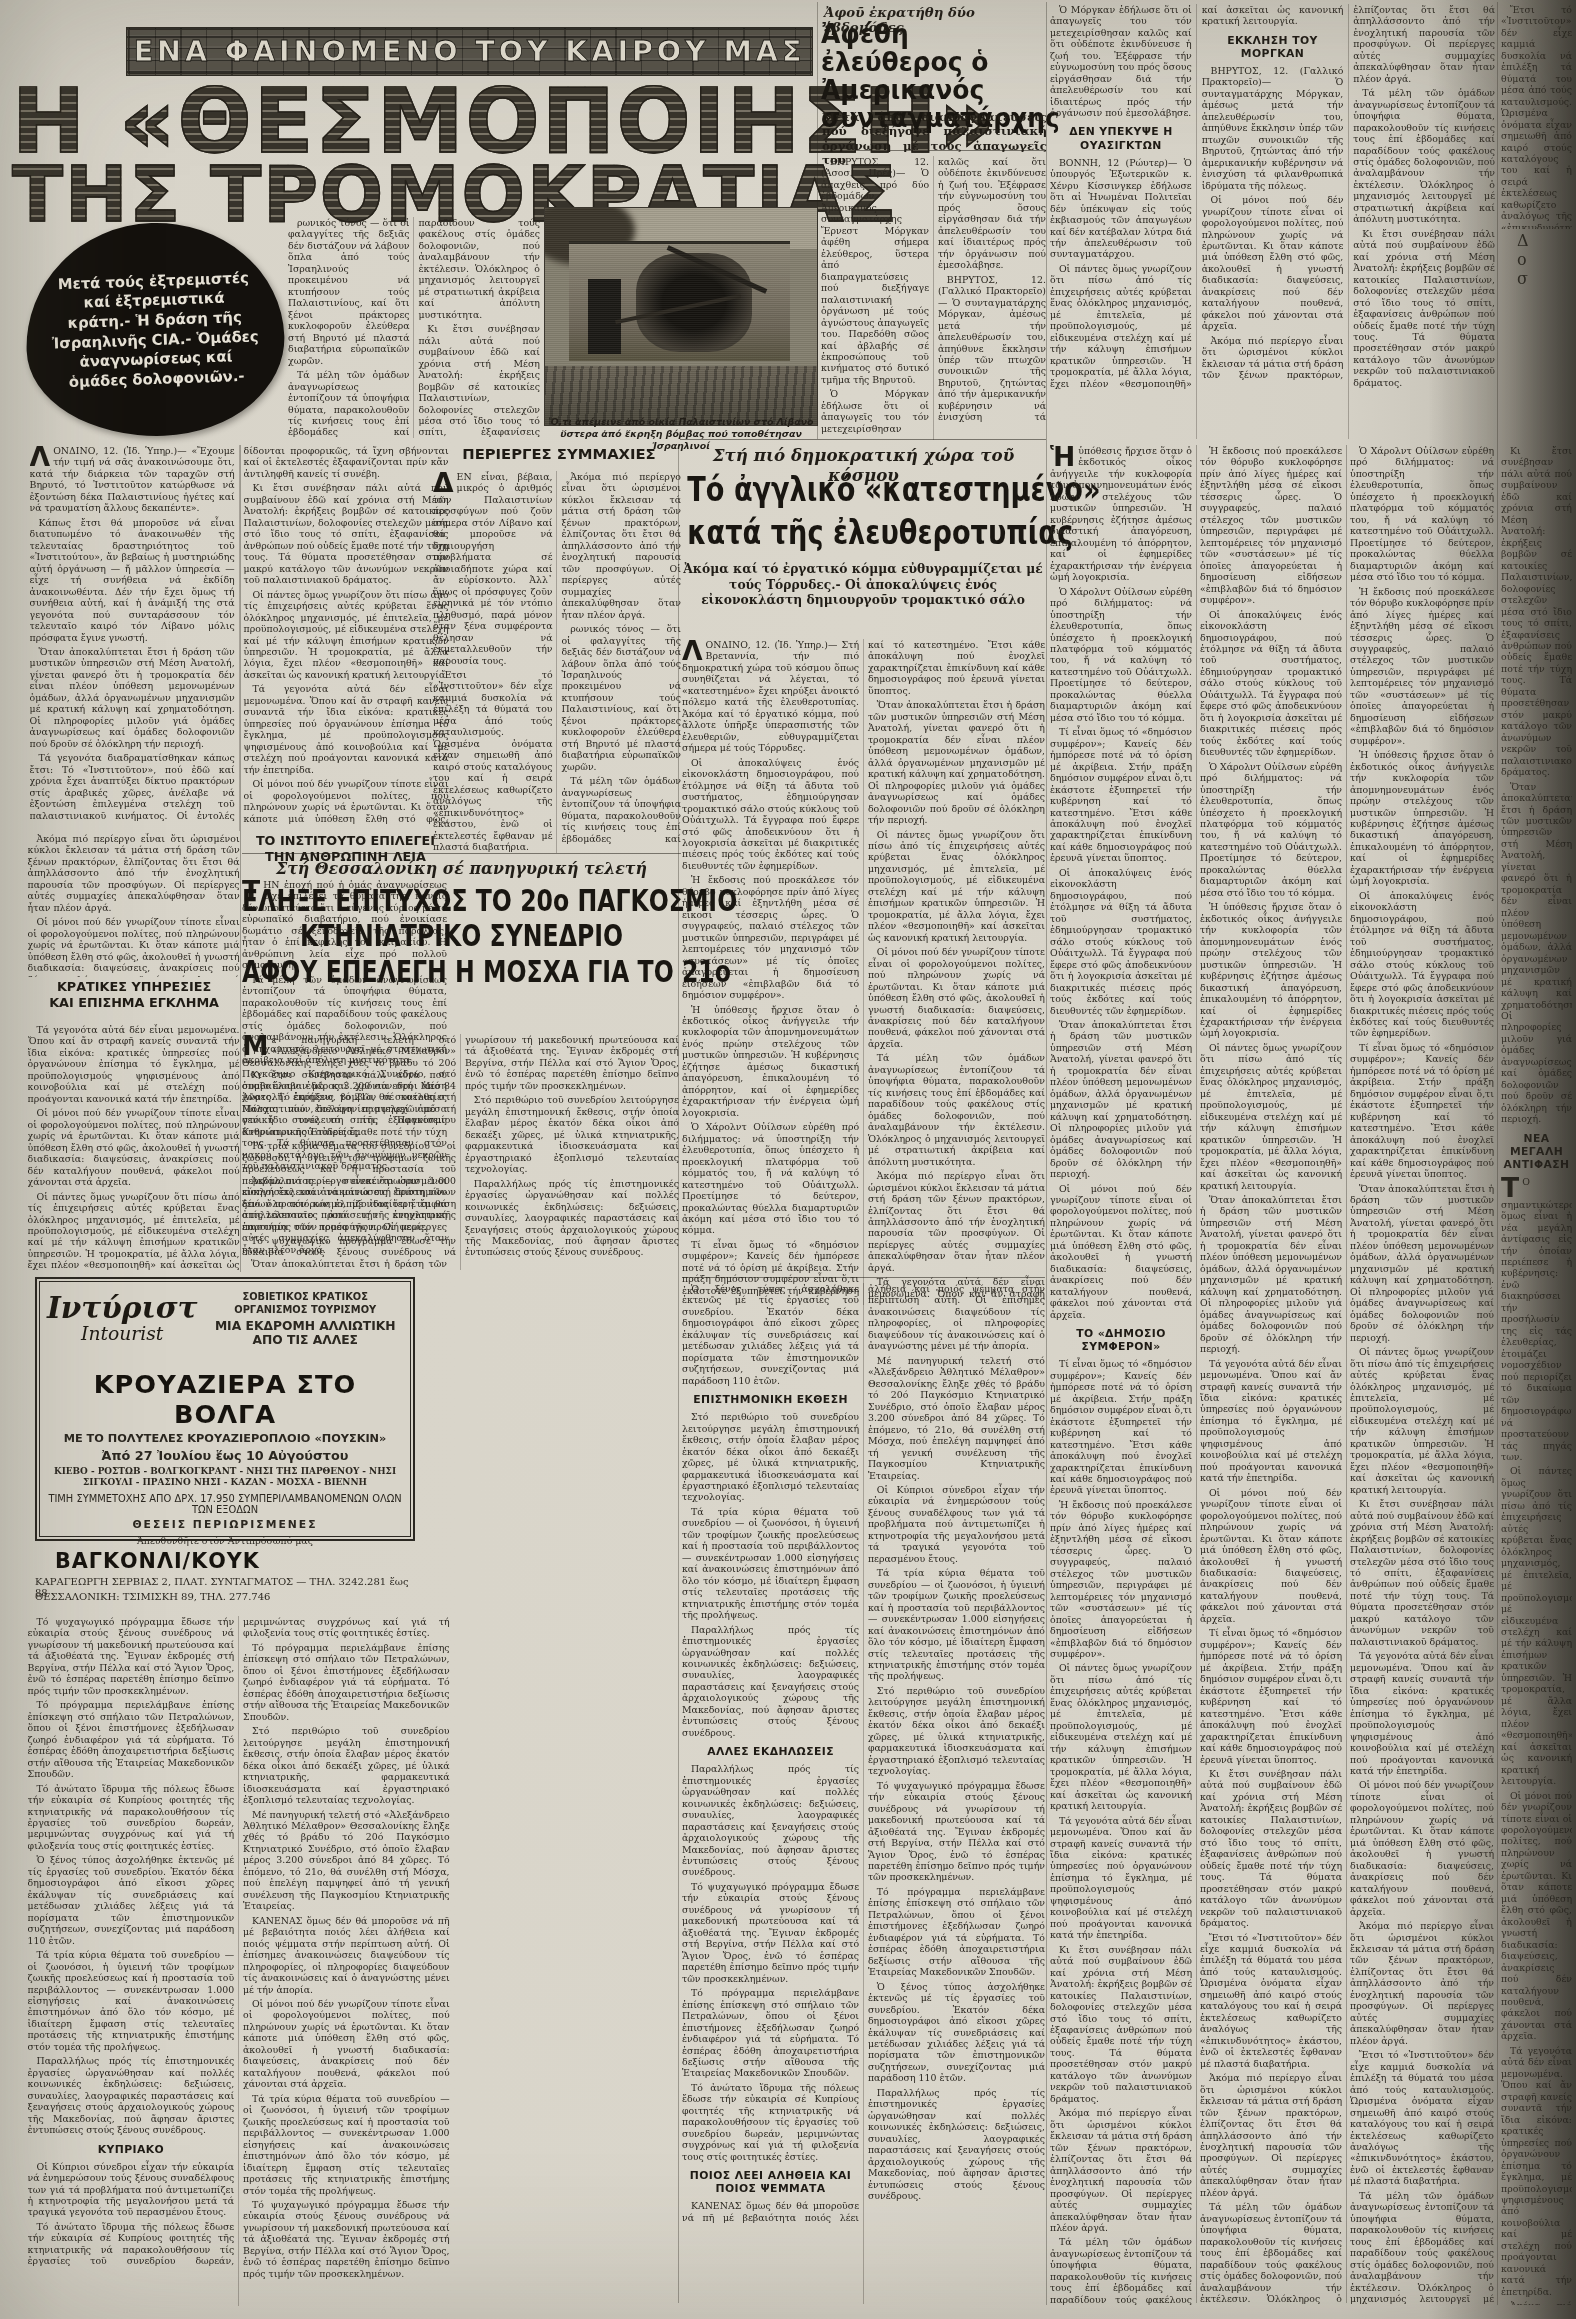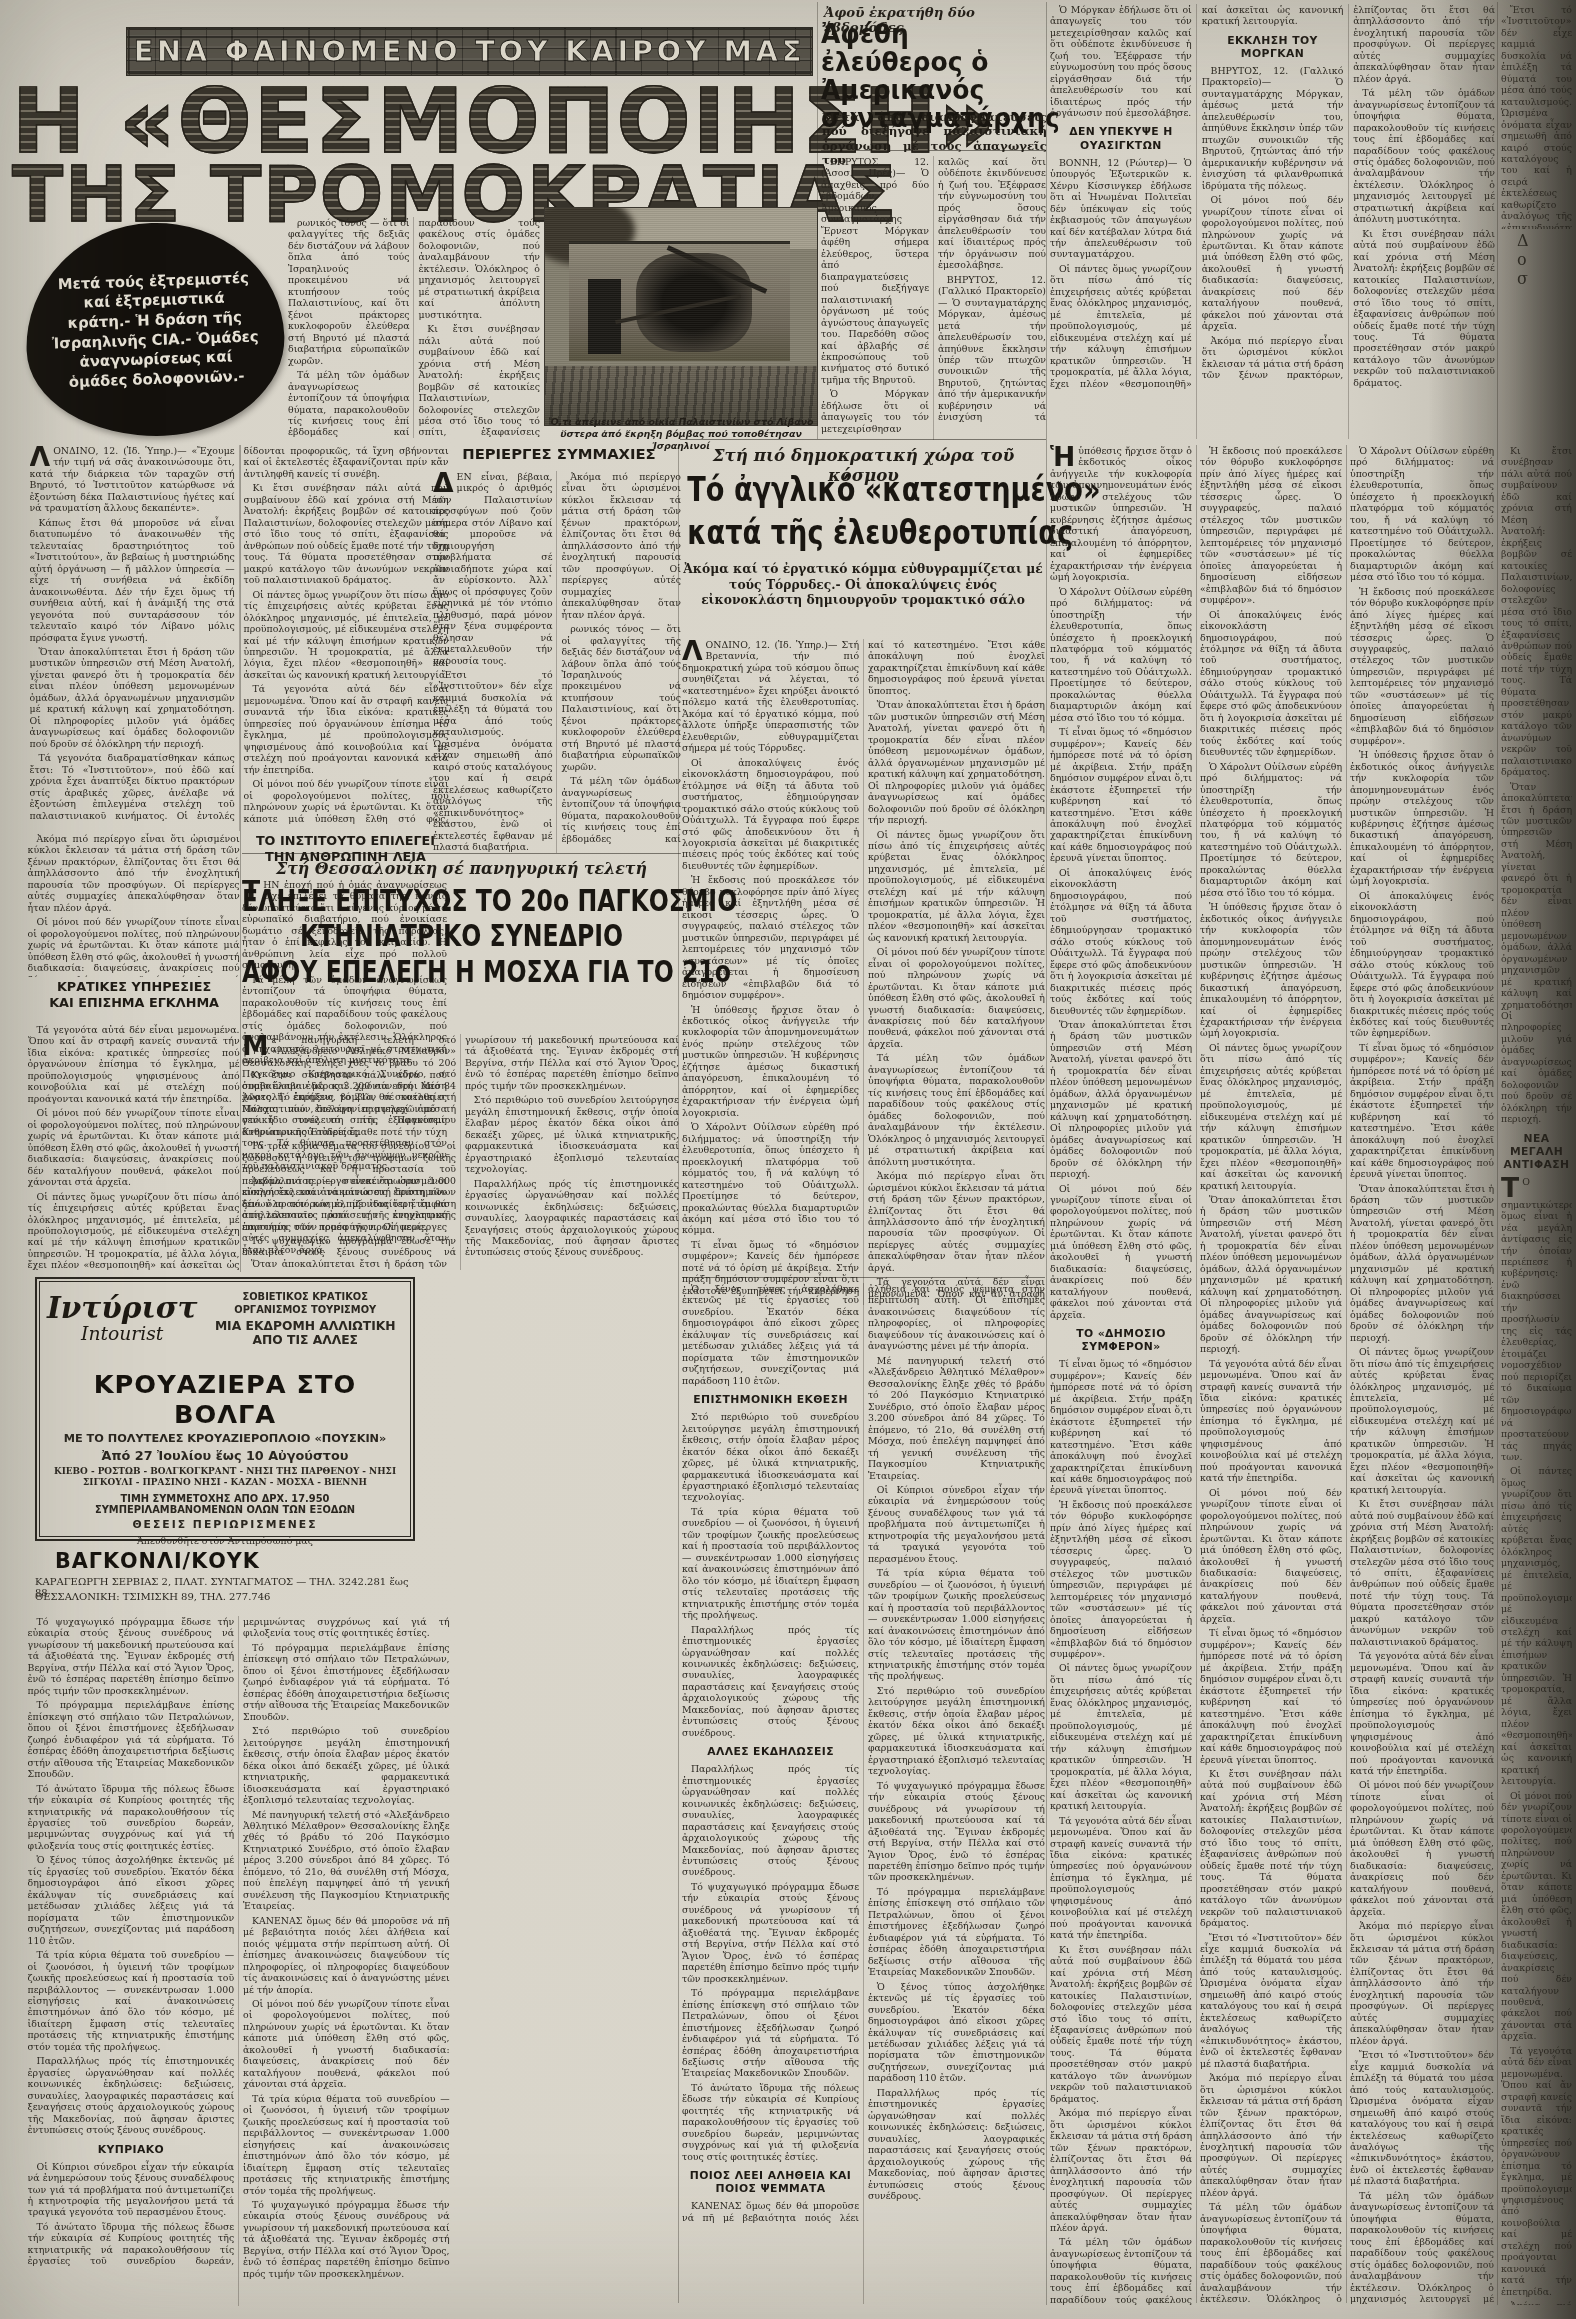--- a/index.html
+++ b/index.html
@@ -114,21 +114,21 @@
   .ad-logo-gr { font-family:"DejaVu Serif",serif; font-style:italic; font-weight:700; font-size:29.6px;
         color:#1e1a14; line-height:1; }
   .ad-logo-lat { font-family:"DejaVu Serif",serif; font-style:italic; font-size:18.7px; color:#1e1a14; }
   .ad-org { font-family:"DejaVu Sans",sans-serif; font-weight:700; font-size:9.9px; line-height:1.3; }
   .ad-line2 { font-family:"DejaVu Sans",sans-serif; font-weight:700; font-size:12.3px; margin-top:2px; }
   .ad-title { font-family:"DejaVu Sans",sans-serif; font-weight:800; font-size:25.6px; letter-spacing:1px;
         margin-top:22px; color:#16130e; }
   .ad-sub { font-family:"DejaVu Sans",sans-serif; font-weight:700; font-size:11.3px; margin-top:3px; }
   .ad-dates { font-family:"DejaVu Sans",sans-serif; font-weight:700; font-size:12.8px; margin-top:3px; }
   .ad-route { font-size:8.9px; line-height:1.3; margin-top:3px; font-weight:700; }
-  .ad-price { font-family:"DejaVu Sans",sans-serif; font-weight:700; font-size:9.9px; margin-top:3.9px; }
+  .ad-price { font-family:"DejaVu Sans",sans-serif; font-weight:400; font-size:9.9px; margin-top:3.9px; }
   .ad-seats { font-family:"DejaVu Sans",sans-serif; font-weight:700; font-size:10.8px; letter-spacing:2px; margin-top:3.9px; }
   .ad-contact { font-size:9.4px; margin-top:3.9px; }
   #ad-agent { position:absolute; left:55px; top:1549px; font-family:"DejaVu Sans",sans-serif;
         font-weight:800; font-size:20.7px; letter-spacing:1px; color:#16130e; }
   .ad-addr { position:absolute; left:35px; width:380px; font-size:10px; color:#2b2720; }
 
   
   .shadow-right { position:absolute; left:1428px; top:0; width:148px; height:2320px; z-index:40;
         background:linear-gradient(90deg, rgba(59,54,46,0) 0%, rgba(59,54,46,.38) 55%, rgba(28,26,22,.74) 100%);
         pointer-events:none; }

